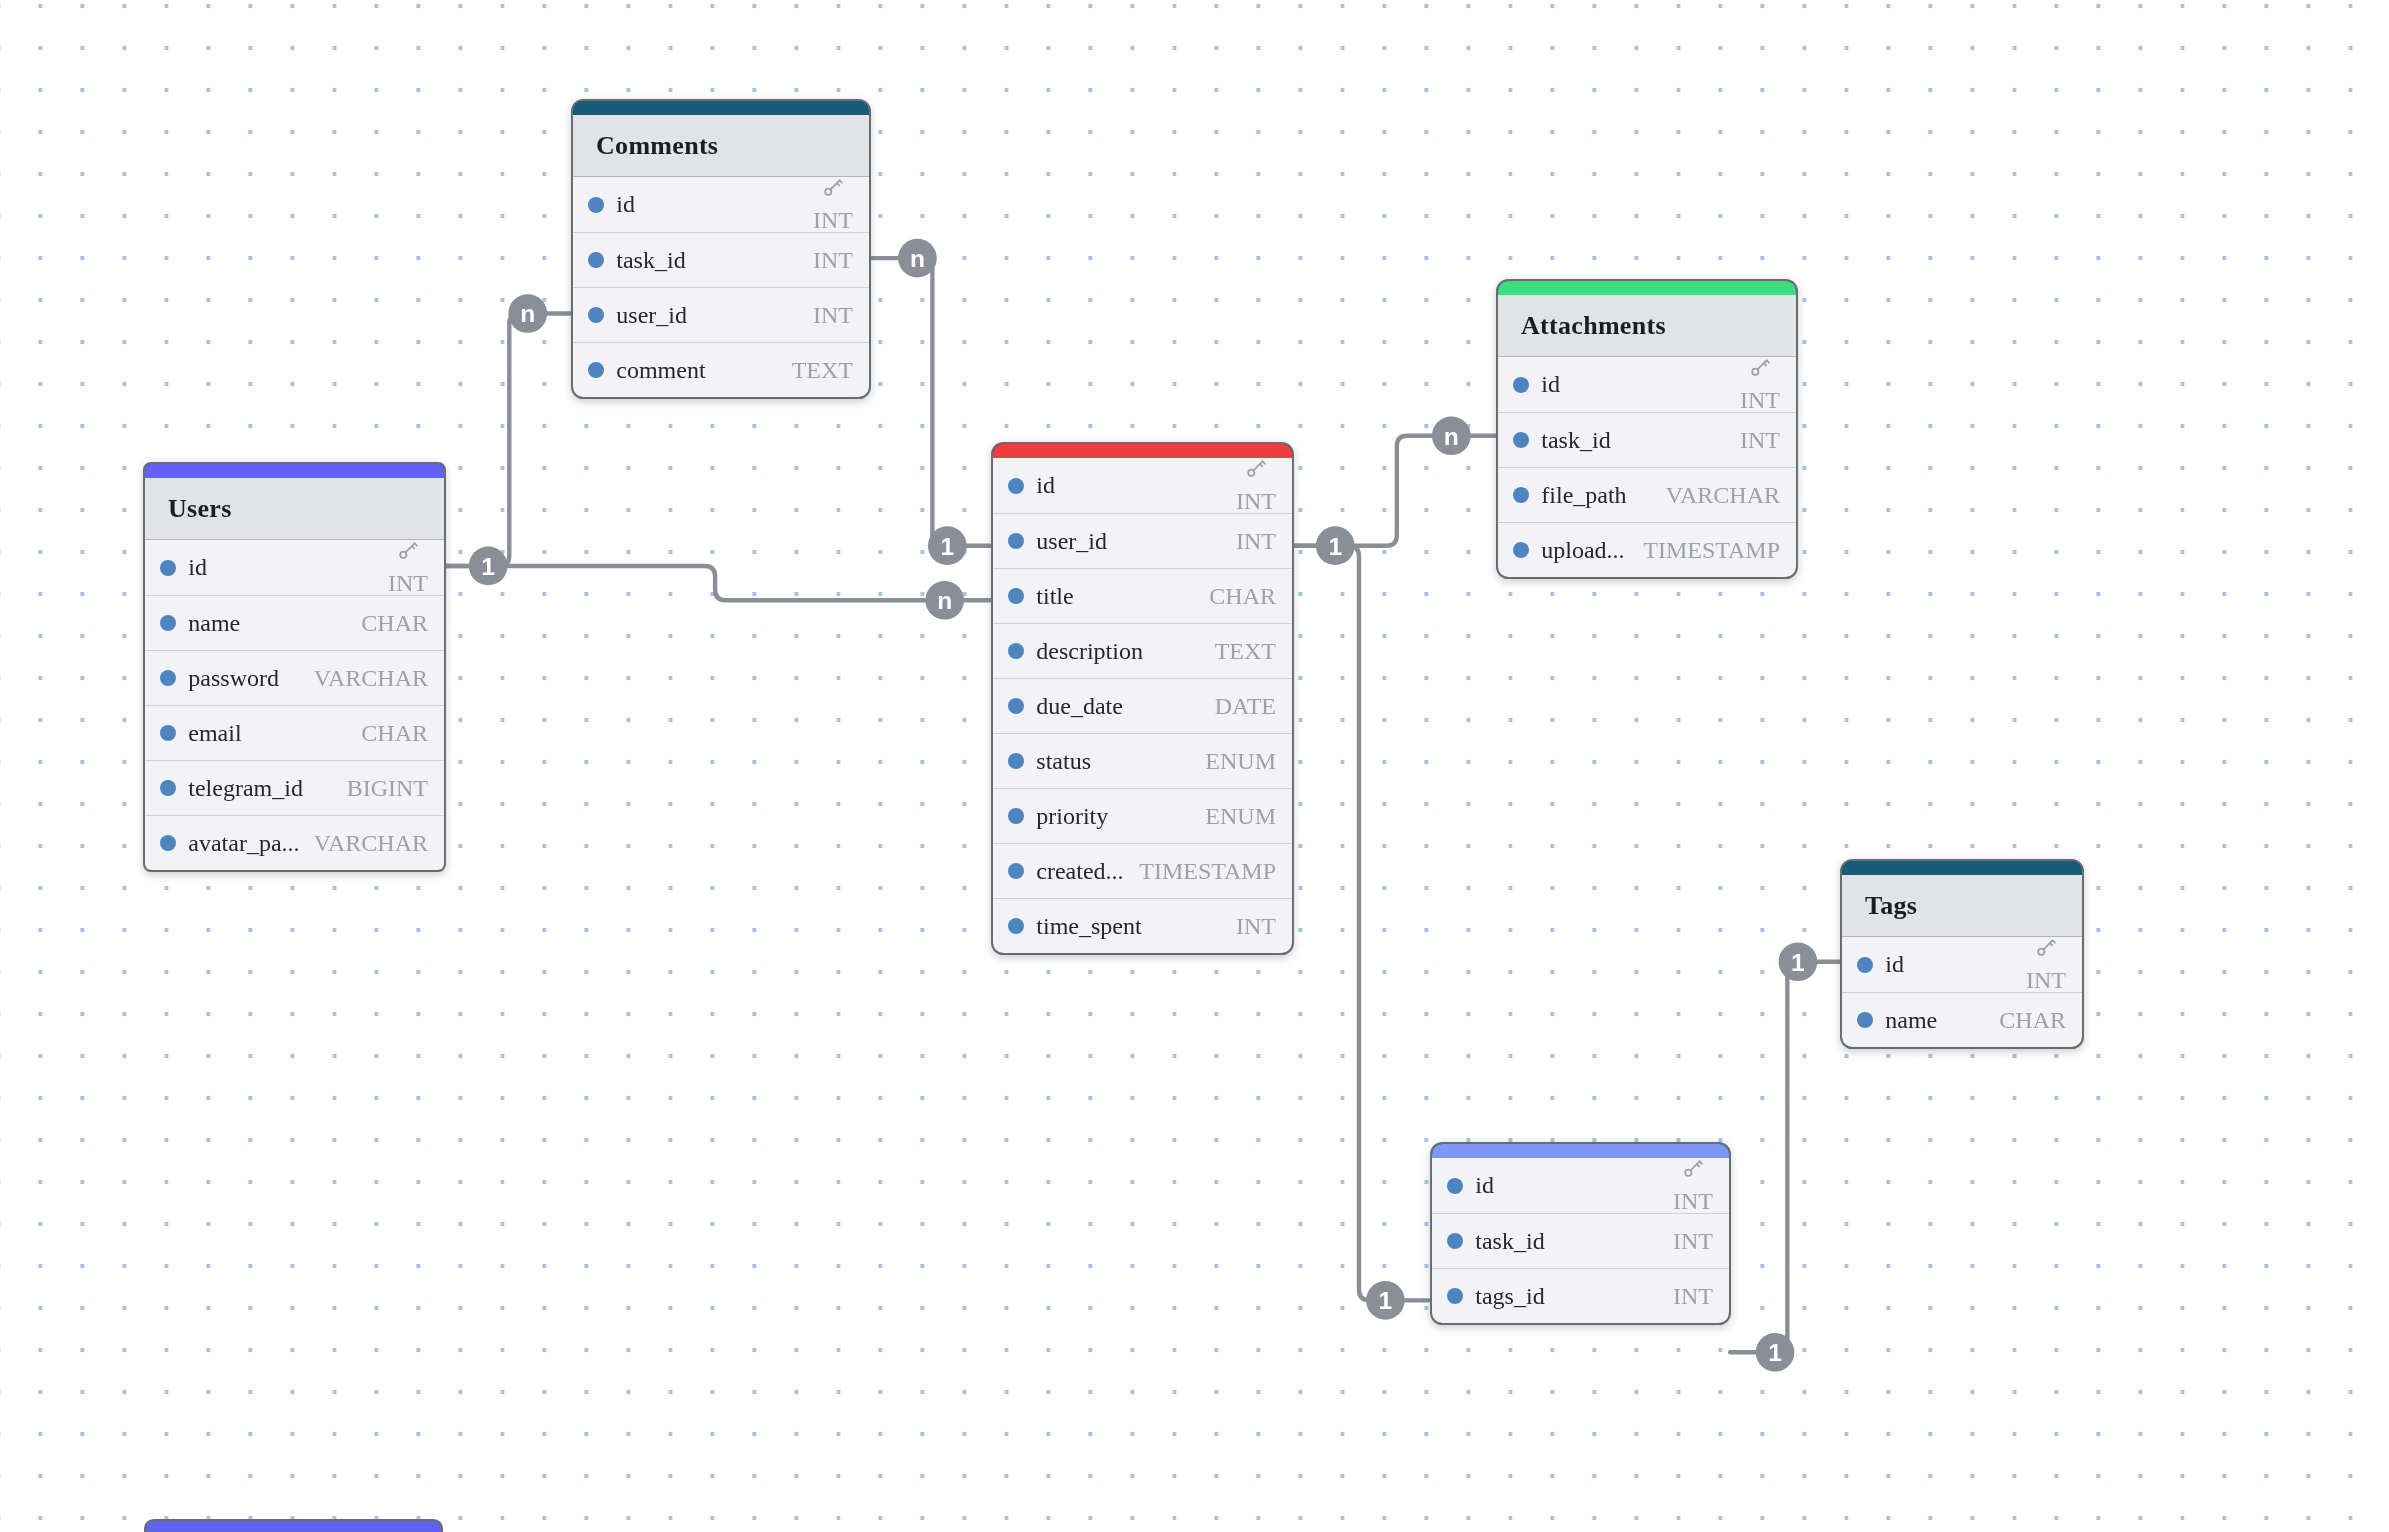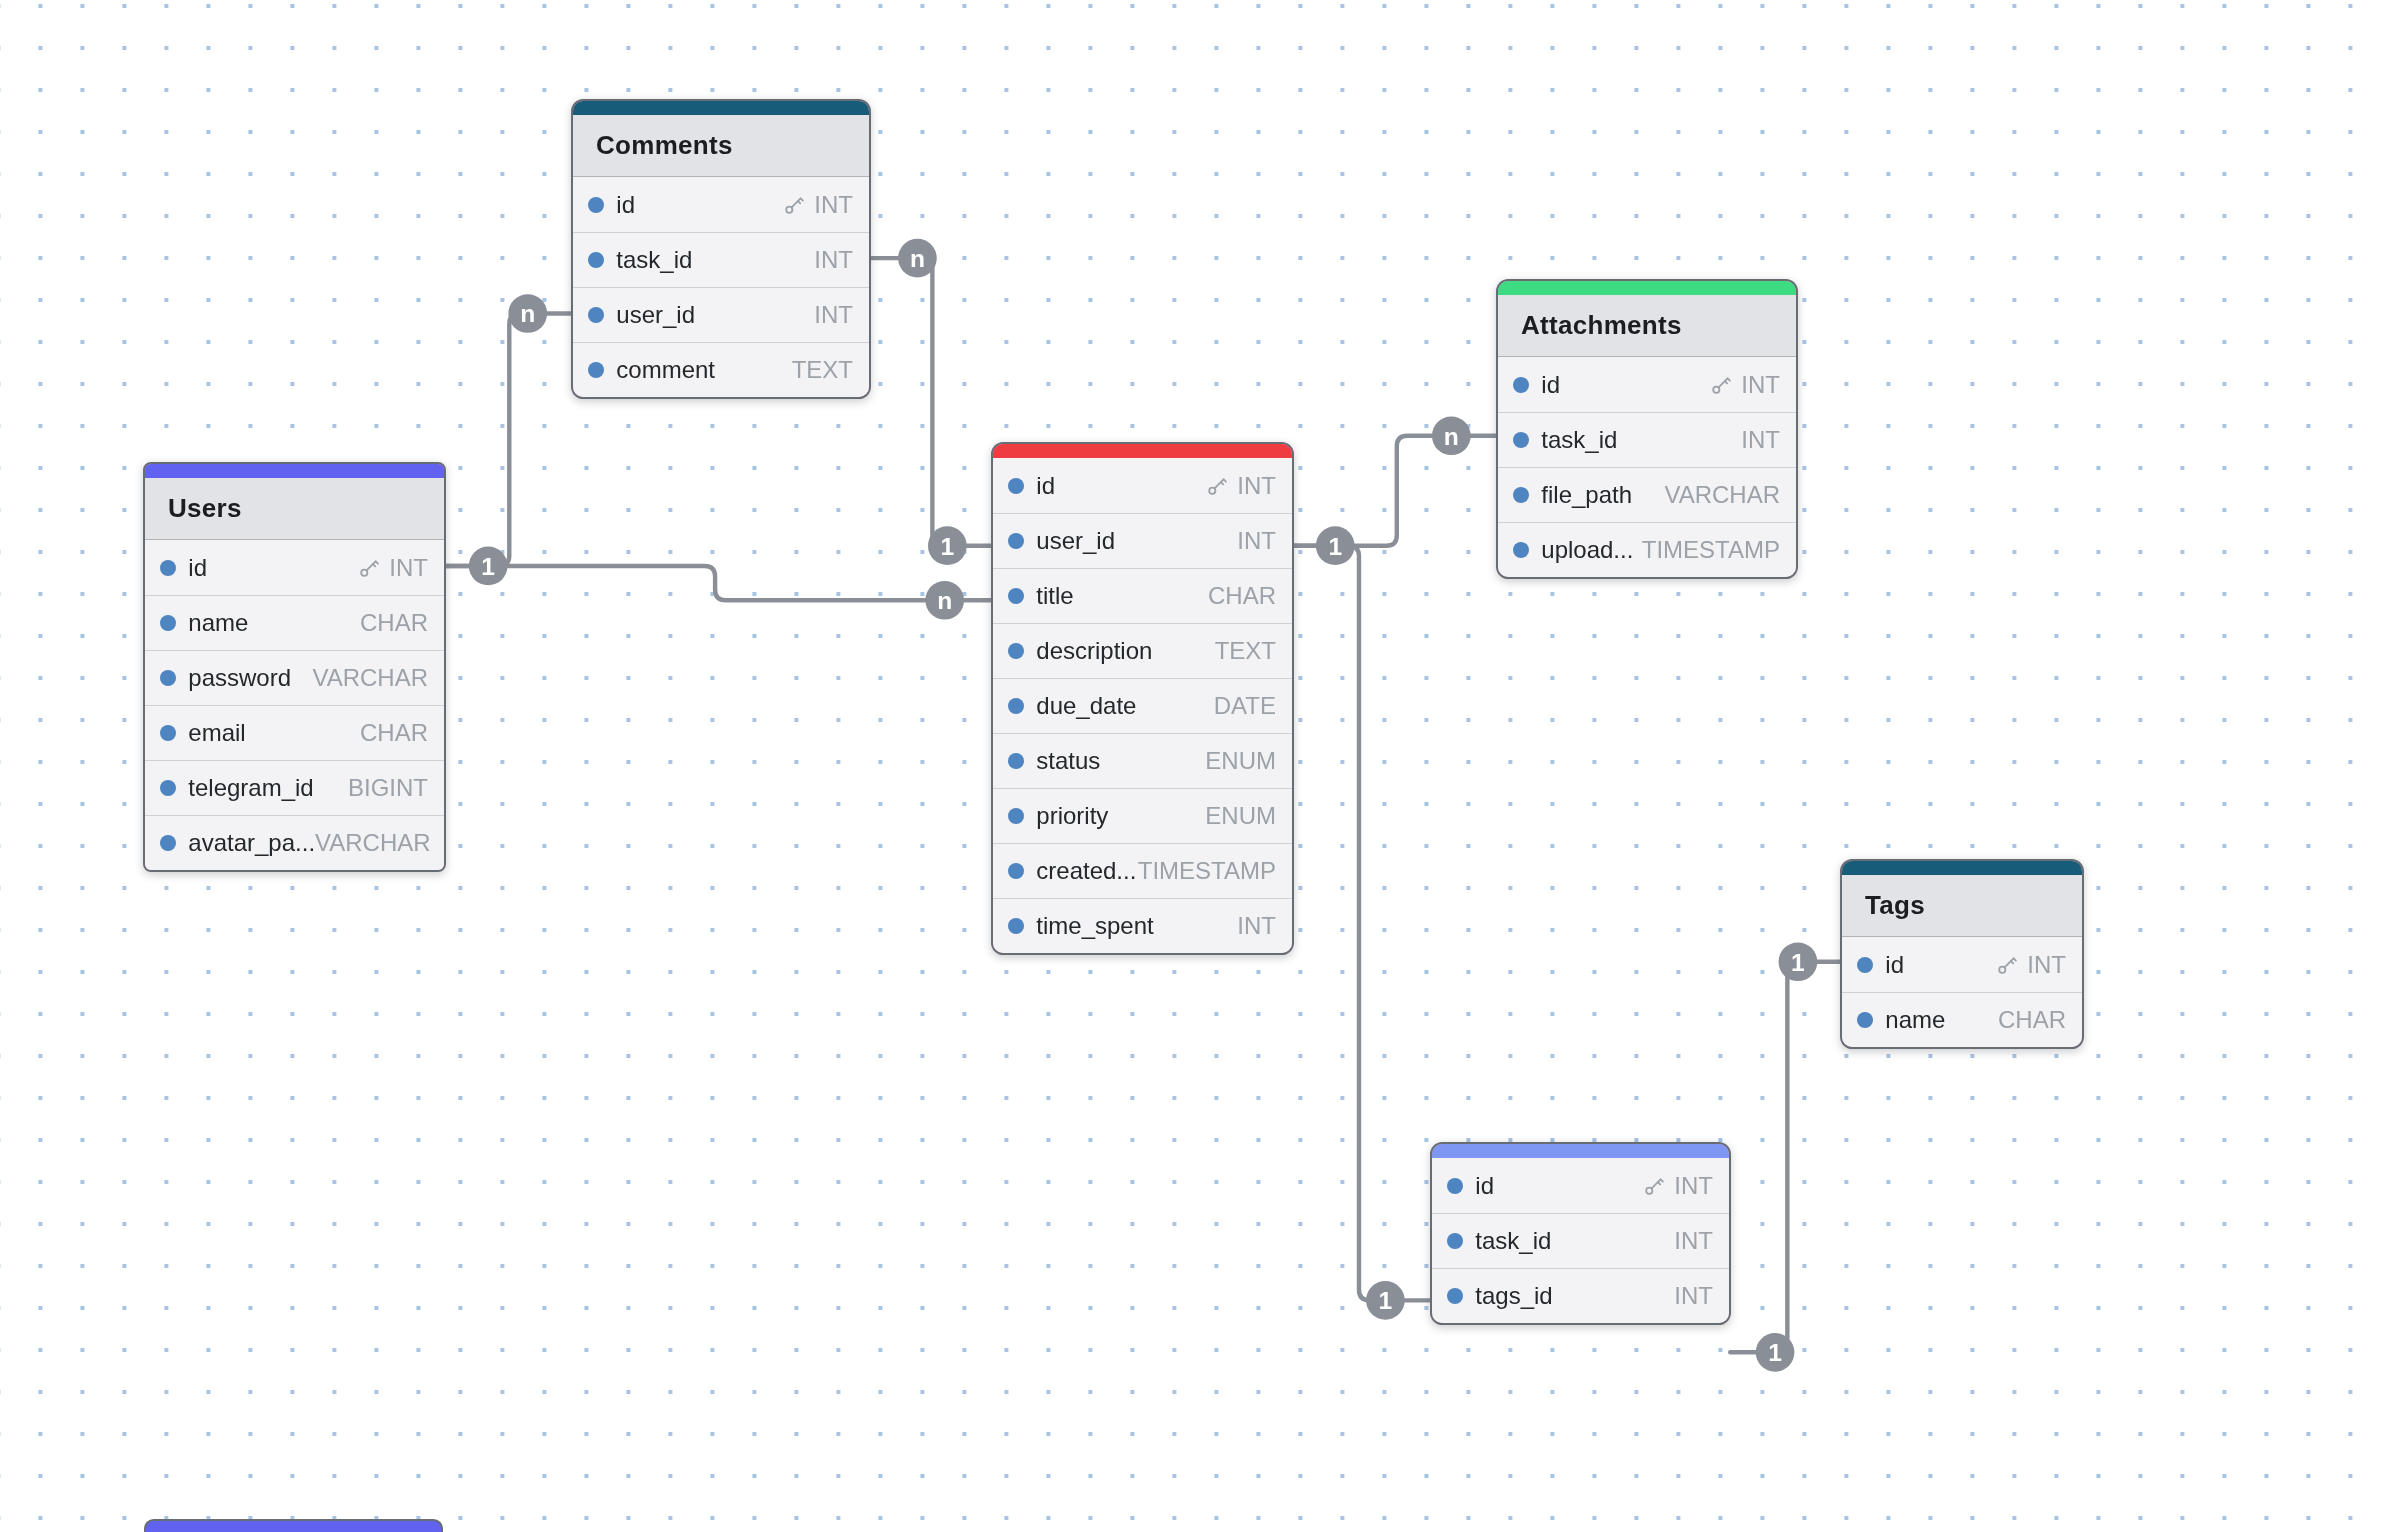--- a/index.html
+++ b/index.html
@@ -13,37 +13,38 @@
   }
   #connector-layer{position:absolute;left:0;top:0;width:2389px;height:1533px;}
   .rel-line{fill:none;stroke:#8a8f97;stroke-width:5;stroke-linecap:round;}
   .badge-circle{fill:#8a8f97;}
   .badge-label{fill:#ffffff;font-size:28px;font-weight:700;text-anchor:middle;
     font-family:"Liberation Sans","DejaVu Sans",sans-serif;}
   #tables-layer{position:absolute;left:0;top:0;width:2389px;height:1533px;}
   .table-card{
     position:absolute;box-sizing:border-box;
     border:2.6px solid #686d74;border-radius:12.3px;
-    background:#f9a8d4;overflow:hidden;
+    background:#0c4a6e;overflow:hidden;
     box-shadow:0 2.6px 8.8px rgba(60,64,72,.25);
+    font-family:Liberation Serif, serif;
   }
   .accent-bar{height:14px;}
   .table-title-row{
     height:62px;background:#e2e3e6;display:flex;align-items:center;
     padding-left:23px;border-bottom:1.8px solid #b2b4b8;box-sizing:border-box;
   }
   .table-title{font-size:26px;font-weight:700;color:#1b1d20;letter-spacing:0.3px;}
   .field-row{
     height:55px;display:flex;align-items:center;box-sizing:border-box;
     background:#f3f3f5;padding:0 16px 0 15px;
   }
   .field-row + .field-row{border-top:1.8px solid #cfd0d4;}
   .field-dot{width:16px;height:16px;border-radius:50%;background:#4e84c0;flex:0 0 auto;}
   .field-name{margin-left:12.3px;font-size:24px;color:#24272b;white-space:nowrap;}
-  .field-right{margin-left:auto;display:flex;align-items:center;gap:8px;}
+  .field-right{margin-left:auto;display:flex;align-items:center;gap:8px;flex-direction:column;}
   .field-type{font-size:24px;color:#9da1a8;white-space:nowrap;}
   .key-icon{display:block;}
   .partial-table-bar{
     position:absolute;height:16px;border-radius:9.7px 9.7px 0 0;
     border:2.6px solid #686d74;border-bottom:none;box-sizing:border-box;
   }
 </style>
 </head>
 <body>
 

